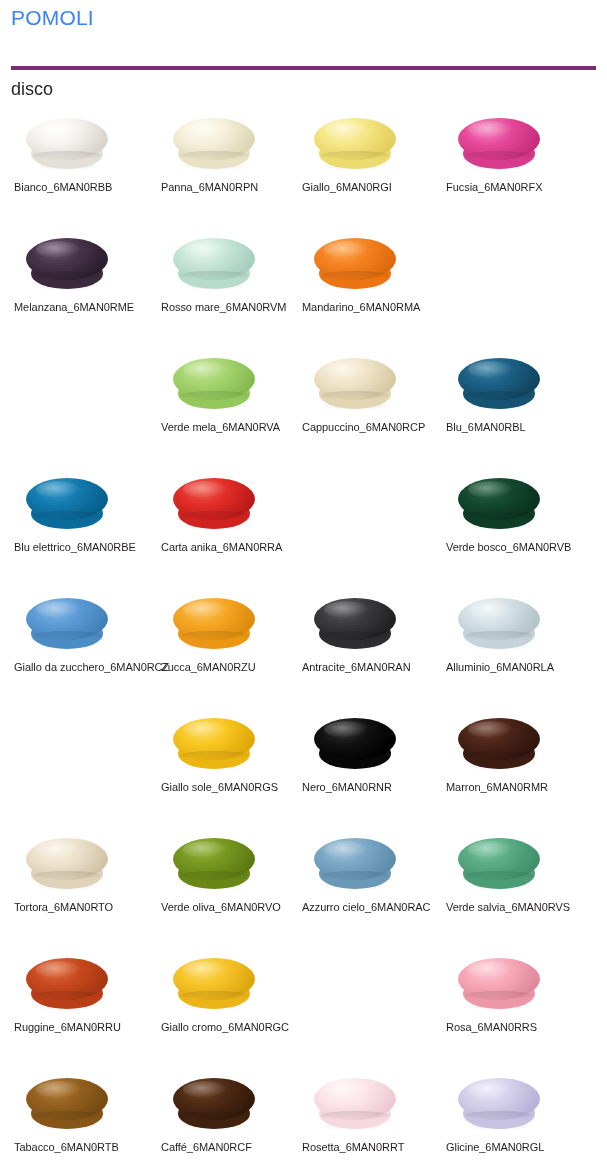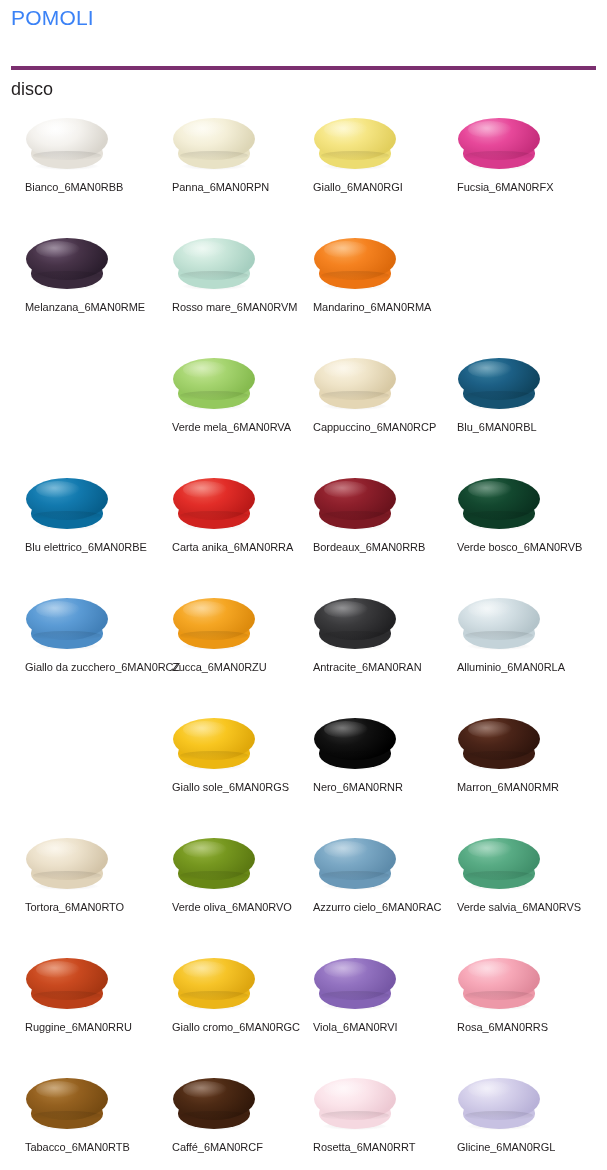--- a/index.html
+++ b/index.html
@@ -142,21 +142,20 @@
   .swatch-label {
     position: absolute;
     left: 6px;
     top: 72px;
     width: 168px;
     font-size: 11px;
     line-height: 14px;
     color: #231f20;
     white-space: nowrap;
     letter-spacing: -0.05px;
-    margin-left: 11px;
   }
 </style>
 </head>
 <body>
 
 <div id="page-title">POMOLI</div>
 
 <div id="section-rule"></div>
 
 <div id="section-title">disco</div>
@@ -282,30 +281,20 @@
       <div class="swatch-cell c1">
         <div class="knob" style="--base: #e22d28; --hi: #ef5c4f; --sh: #bb1a18; --lip: #cd2320;">
           <div class="shadow"></div>
           <div class="lip"></div>
           <div class="cap"></div>
           <div class="groove"></div>
           <div class="sheen"></div>
         </div>
         <div class="swatch-label">Carta anika_6MAN0RRA</div>
       </div>
-      <div class="swatch-cell c2">
-        <div class="knob" style="--base: #8d1f2b; --hi: #a8343f; --sh: #6c131d; --lip: #7b1a24;">
-          <div class="shadow"></div>
-          <div class="lip"></div>
-          <div class="cap"></div>
-          <div class="groove"></div>
-          <div class="sheen"></div>
-        </div>
-        <div class="swatch-label">Bordeaux_6MAN0RRB</div>
-      </div>
       <div class="swatch-cell c3">
         <div class="knob" style="--base: #13482f; --hi: #2a6446; --sh: #0a3220; --lip: #0f3d27;">
           <div class="shadow"></div>
           <div class="lip"></div>
           <div class="cap"></div>
           <div class="groove"></div>
           <div class="sheen"></div>
         </div>
         <div class="swatch-label">Verde bosco_6MAN0RVB</div>
       </div>
@@ -440,30 +429,20 @@
       <div class="swatch-cell c1">
         <div class="knob" style="--base: #f6c428; --hi: #fbdb6a; --sh: #dda610; --lip: #eab51b;">
           <div class="shadow"></div>
           <div class="lip"></div>
           <div class="cap"></div>
           <div class="groove"></div>
           <div class="sheen"></div>
         </div>
         <div class="swatch-label">Giallo cromo_6MAN0RGC</div>
       </div>
-      <div class="swatch-cell c2">
-        <div class="knob" style="--base: #9272c0; --hi: #b295d5; --sh: #7758a6; --lip: #8464b3;">
-          <div class="shadow"></div>
-          <div class="lip"></div>
-          <div class="cap"></div>
-          <div class="groove"></div>
-          <div class="sheen"></div>
-        </div>
-        <div class="swatch-label">Viola_6MAN0RVI</div>
-      </div>
       <div class="swatch-cell c3">
         <div class="knob" style="--base: #f7a8b8; --hi: #fccbd6; --sh: #e0899b; --lip: #ec98a8;">
           <div class="shadow"></div>
           <div class="lip"></div>
           <div class="cap"></div>
           <div class="groove"></div>
           <div class="sheen"></div>
         </div>
         <div class="swatch-label">Rosa_6MAN0RRS</div>
       </div>

